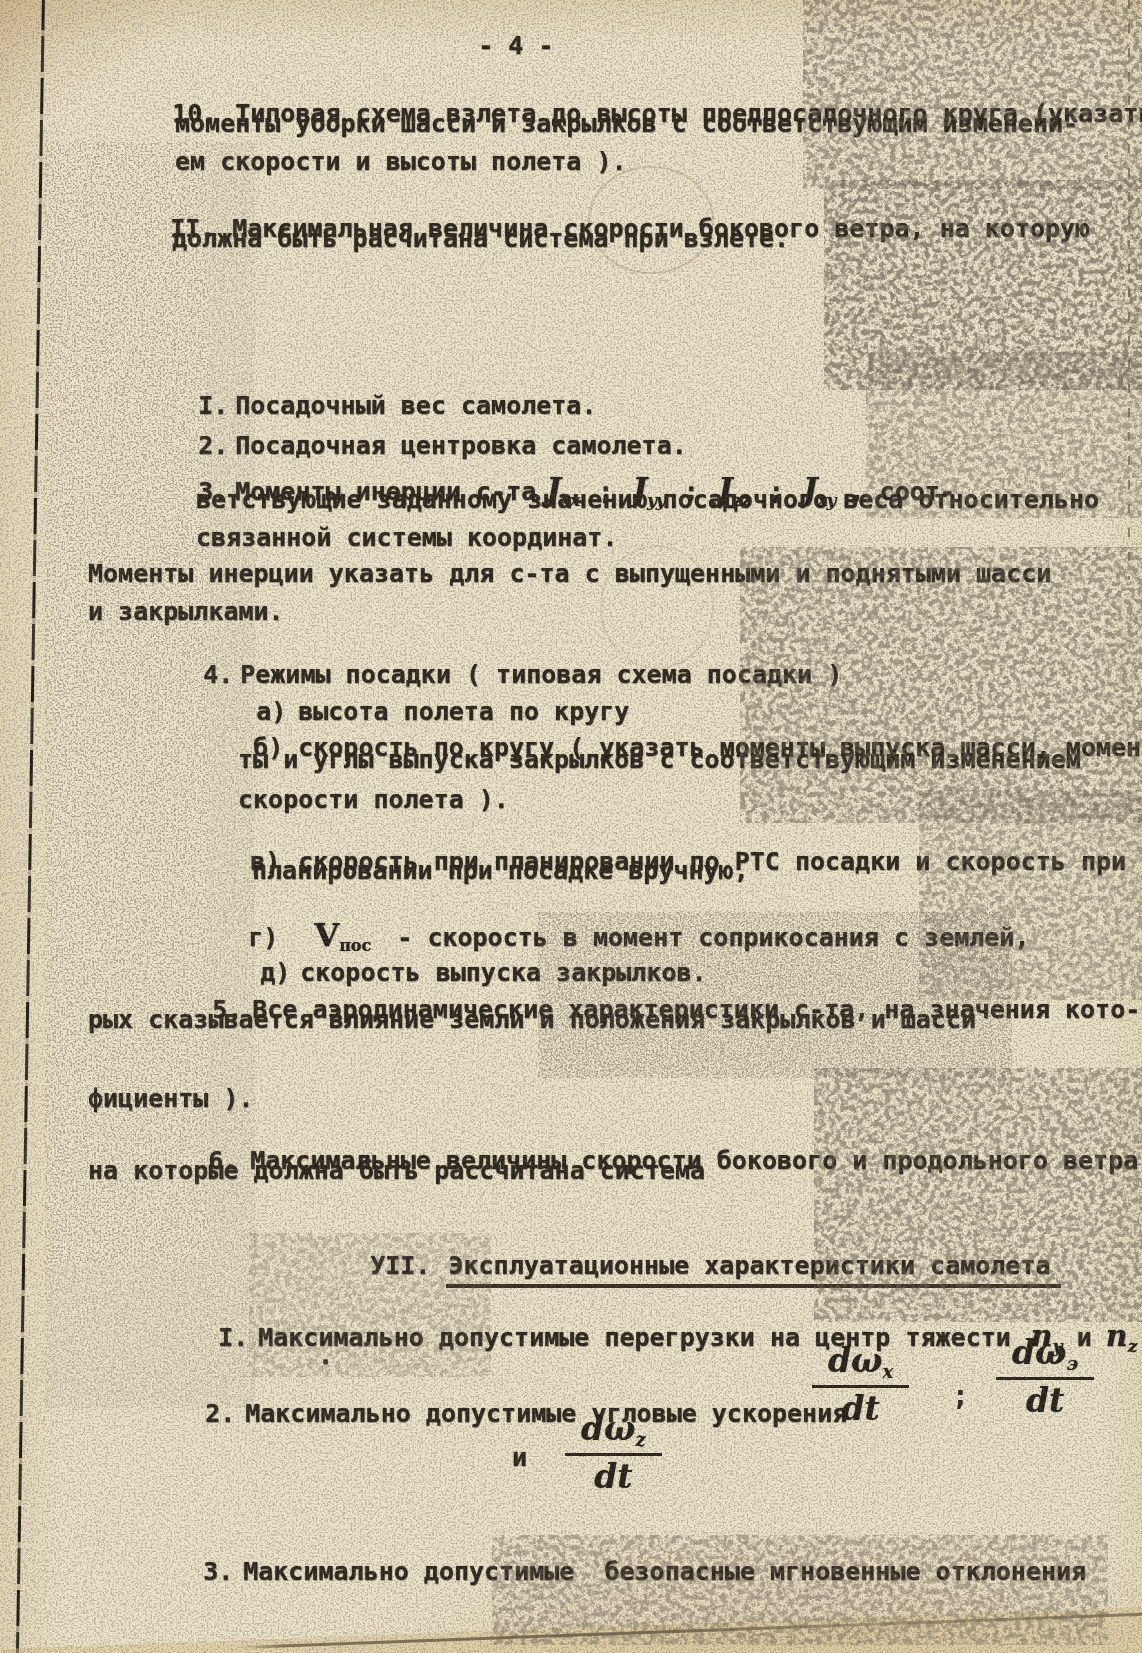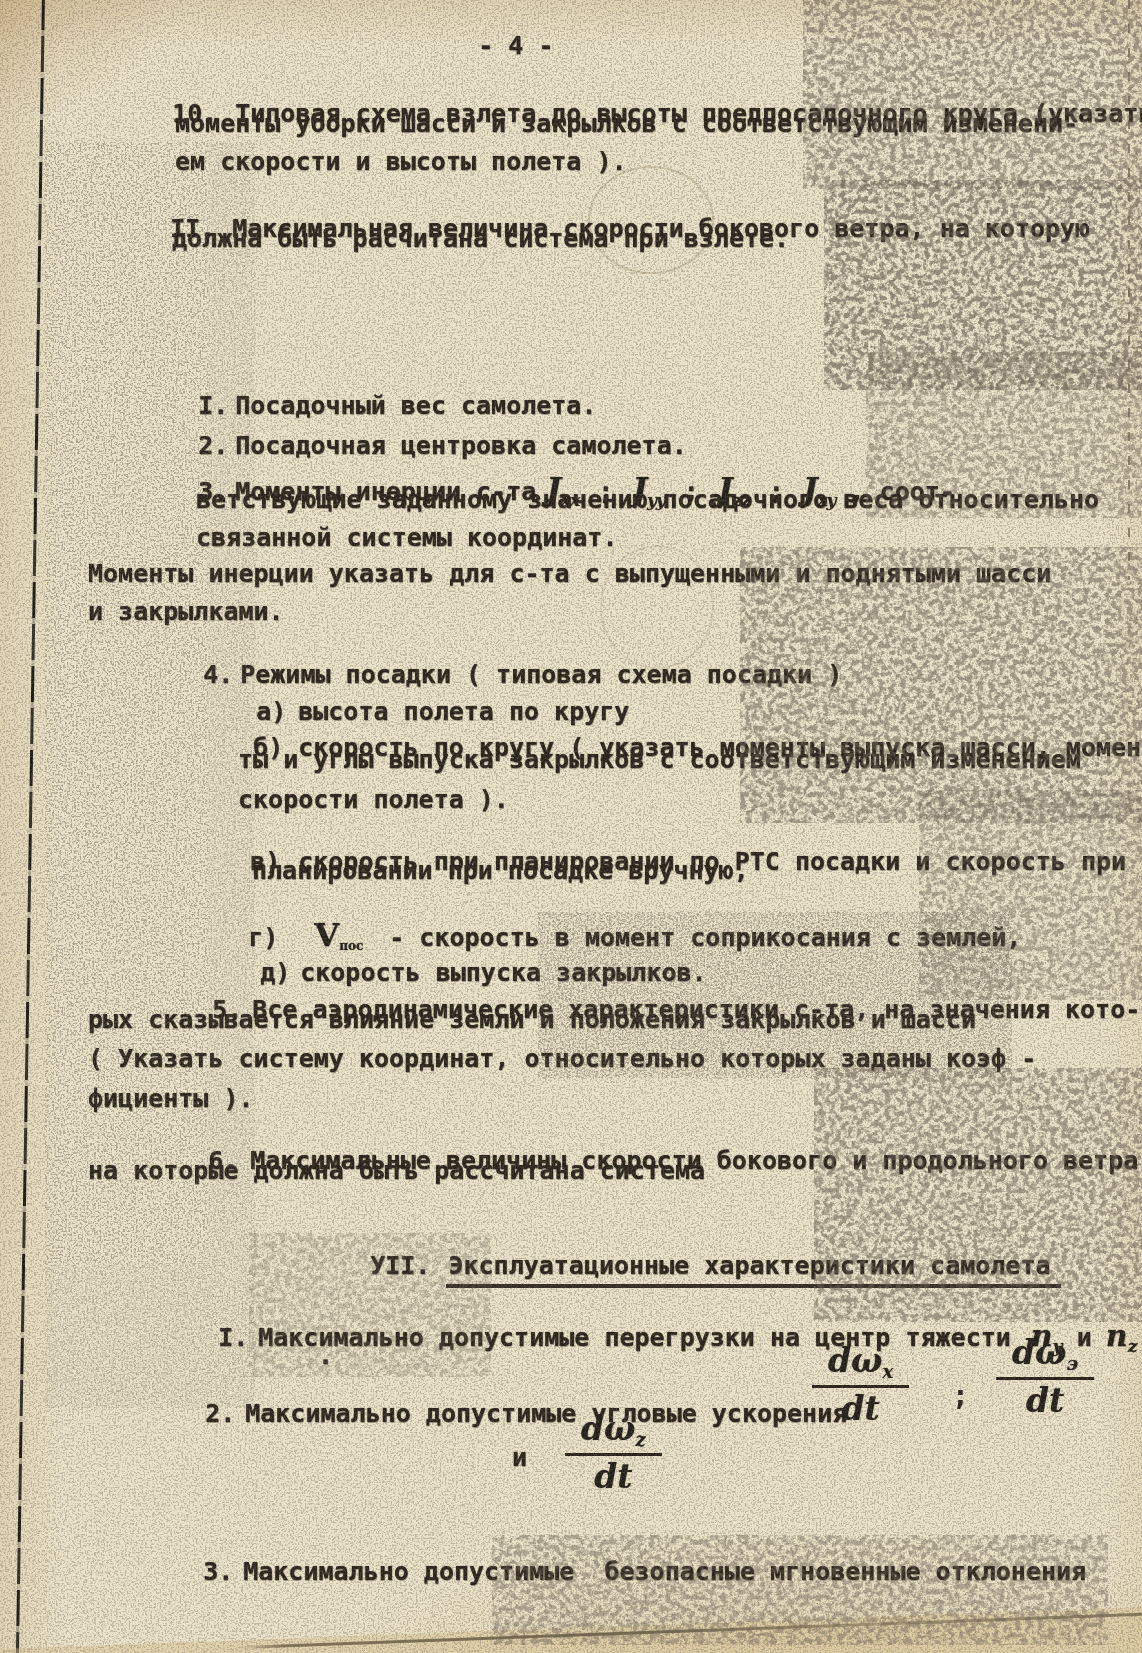--- a/index.html
+++ b/index.html
@@ -29,21 +29,21 @@
   .h-underline{border-bottom:4px solid rgba(35,29,22,.92);padding:0 14px 3px 0;}
   .h2-underline{border-bottom:4px solid rgba(35,29,22,.92);padding:0 10px 4px 2px;}
   .h2-num{padding-right:16px;}
   .hw{font-family:"DejaVu Serif", serif;font-weight:bold;color:#23201a;}
   .hw-j{font-style:italic;font-size:31px;}
   .hw-j sub{font-size:17px;vertical-align:-0.35em;letter-spacing:-1px;}
   .j-sep{margin:0 19px;}
   .j1{margin-left:10px;}
   .j-tail{margin-left:14px;}
   .hw-v{font-size:32px;margin-left:36px;}
-  .hw-v sub{font-size:12px;vertical-align:-0.3em;letter-spacing:0;}
+  .hw-v sub{font-size:16px;vertical-align:-0.3em;letter-spacing:0;}
   .vg-text{margin-left:26px;}
   .hw-n{font-style:italic;font-size:30px;}
   .hw-n sub{font-size:17px;vertical-align:-0.35em;}
   .n1{margin-left:20px;}
   .n-conj{margin:0 14px;}
   .frac{
     position:absolute;
     display:inline-flex;flex-direction:column;align-items:center;
     font-family:"DejaVu Serif", serif;font-style:italic;font-weight:bold;color:#23201a;
     text-shadow:0 0 1px rgba(35,32,26,.7);
@@ -143,21 +143,20 @@
   </div>
 
   <div class="ln" style="left:200px;top:931px;">
     <span class="num" style="width:40px;">д)</span><span>скорость выпуска закрылков.</span>
   </div>
 
   <div class="ln" style="left:152px;top:968px;">
     <span class="num" style="width:40px;">5.</span><span>Все аэродинамические характеристики с-та, на значения кото-</span>
   </div>
   <div class="ln" style="left:88px;top:1006px;"><span>рых сказывается влияние земли и положения закрылков и шасси</span></div>
-  <div class="ln" style="left:88px;top:1045px;"><span>( Указать систему координат, относительно которых заданы коэф -</span></div>
   <div class="ln" style="left:88px;top:1085px;"><span>фициенты ).</span></div>
 
   <div class="ln" style="left:148px;top:1119px;">
     <span class="num" style="width:42px;">6.</span><span>Максимальные величины скорости бокового и продольного ветра,</span>
   </div>
   <div class="ln" style="left:88px;top:1157px;"><span>на которые должна быть рассчитана система</span></div>
 
   <div class="ln" style="left:158px;top:1291px;">
     <span class="num" style="width:40px;">I.</span><span>Максимально допустимые перегрузки на центр тяжести</span><span class="hw hw-n n1"><span>n</span><sub>у</sub></span><span class="n-conj">и</span><span class="hw hw-n"><span>n</span><sub>z</sub></span>
   </div>

